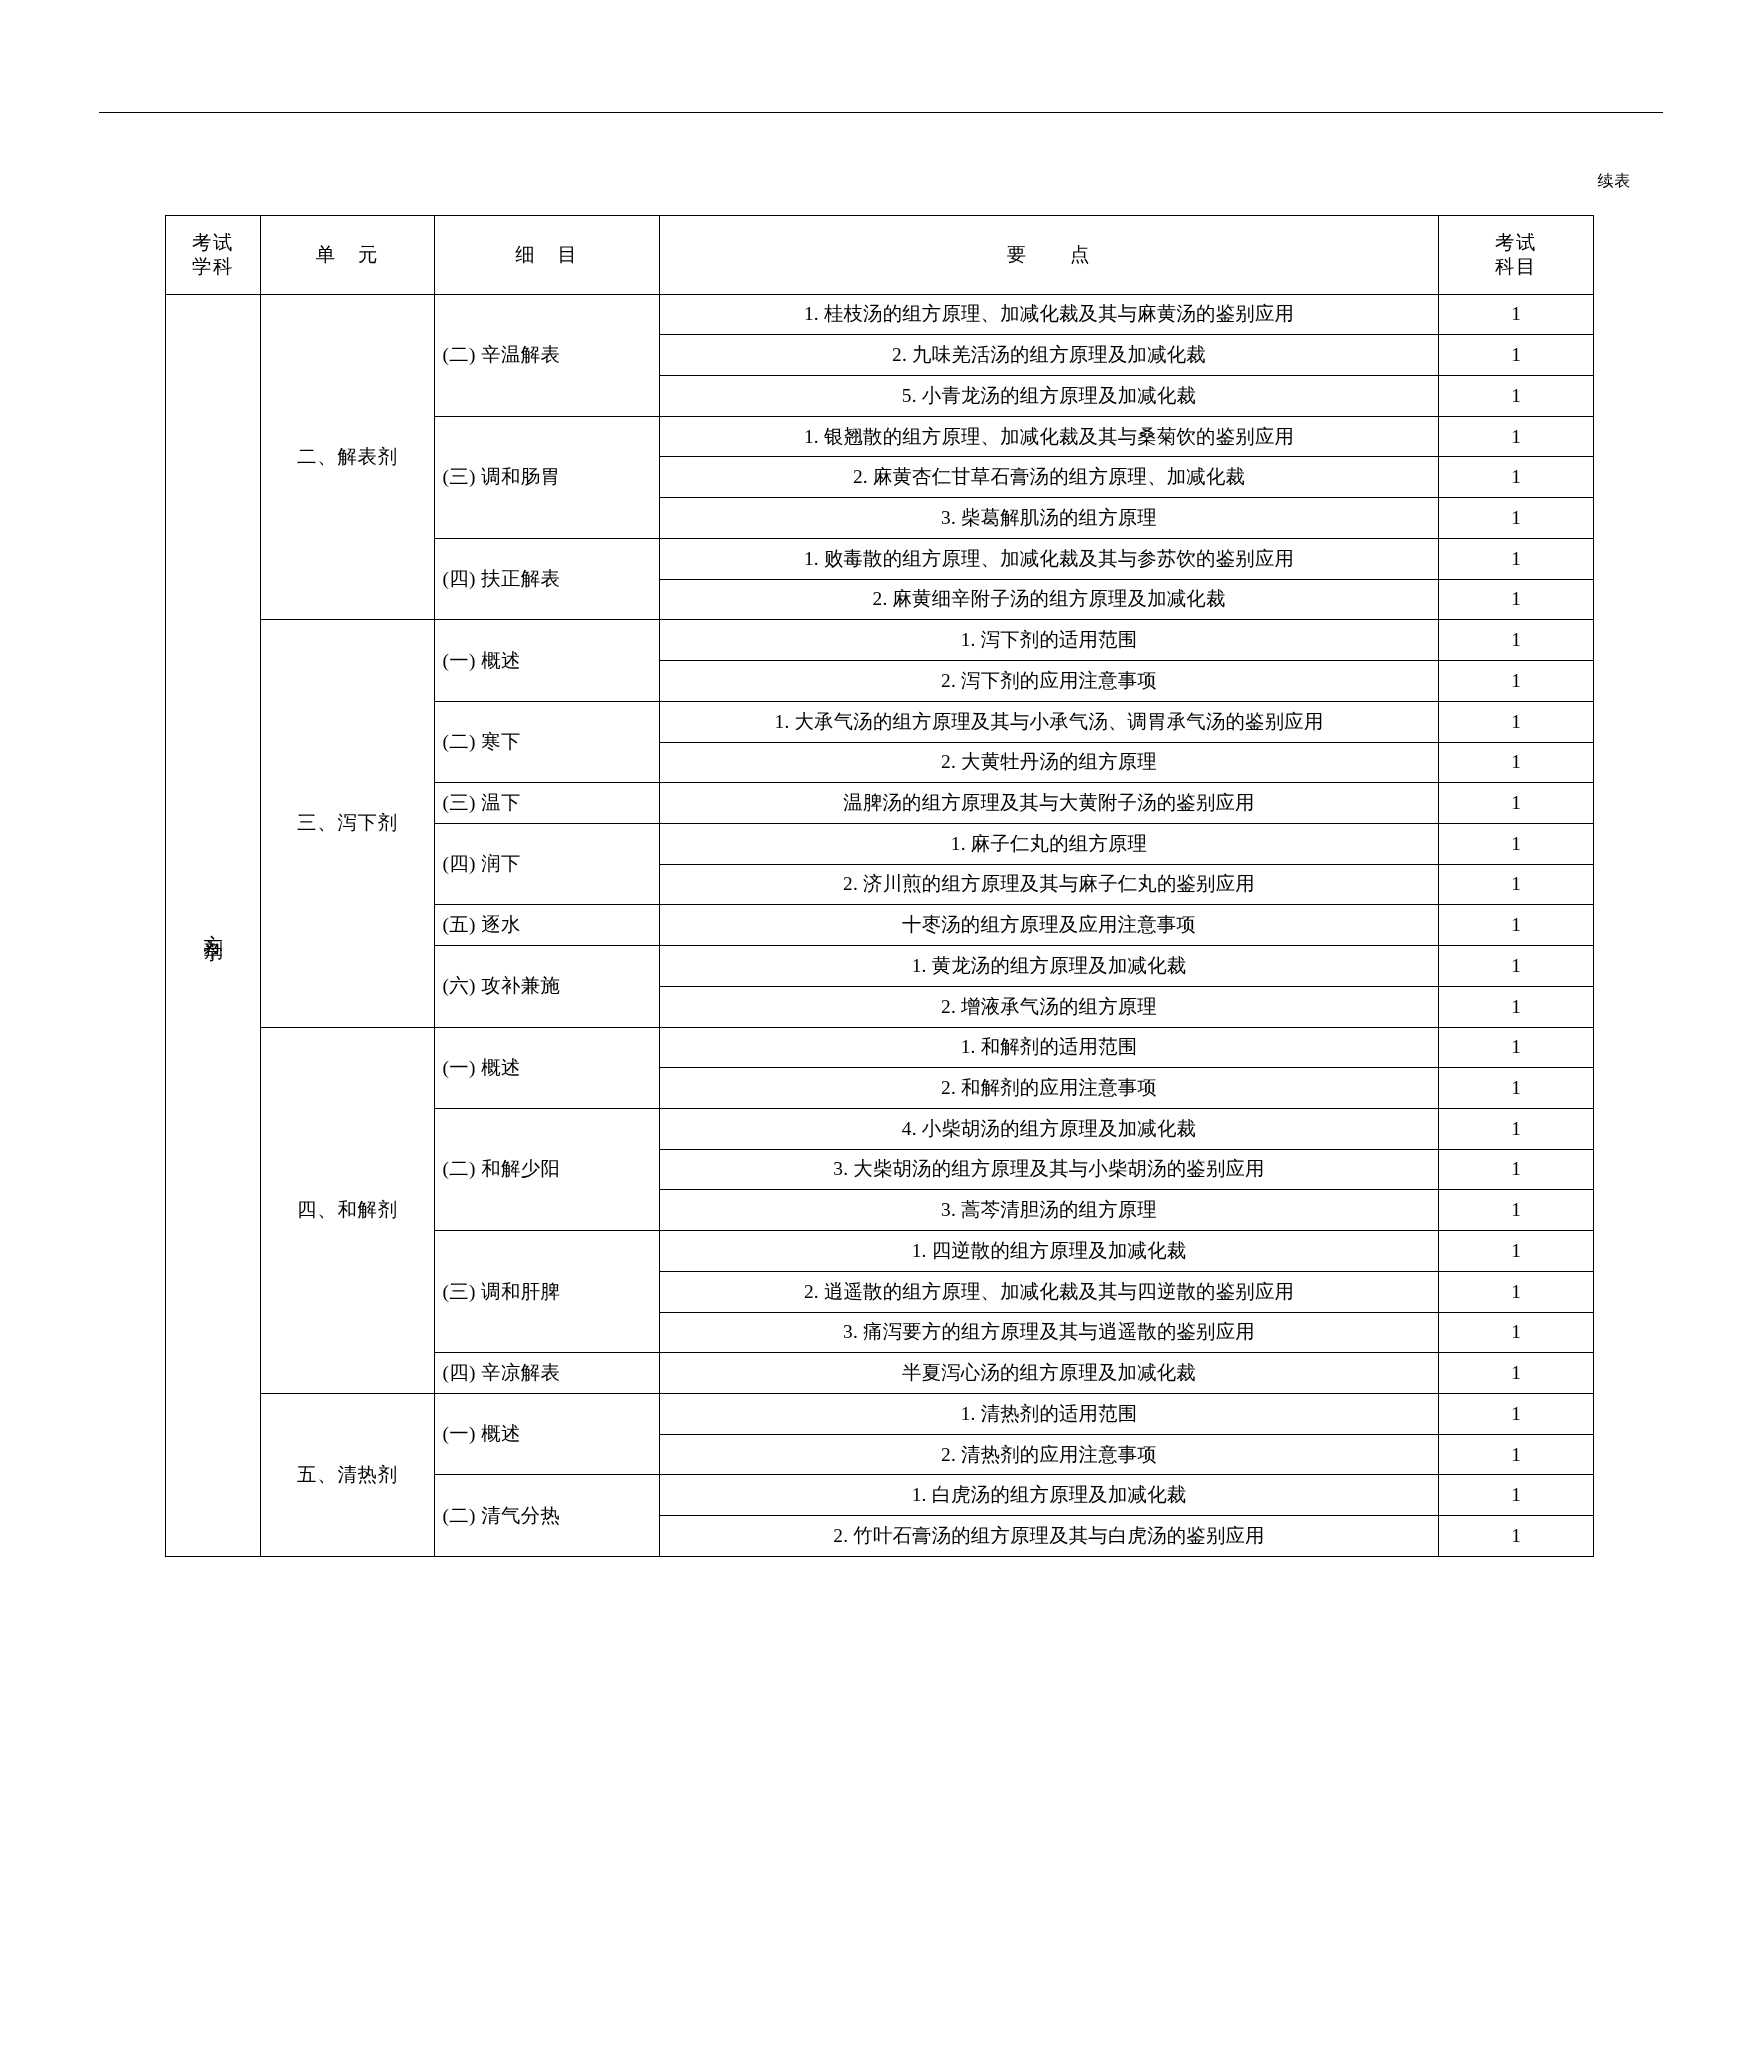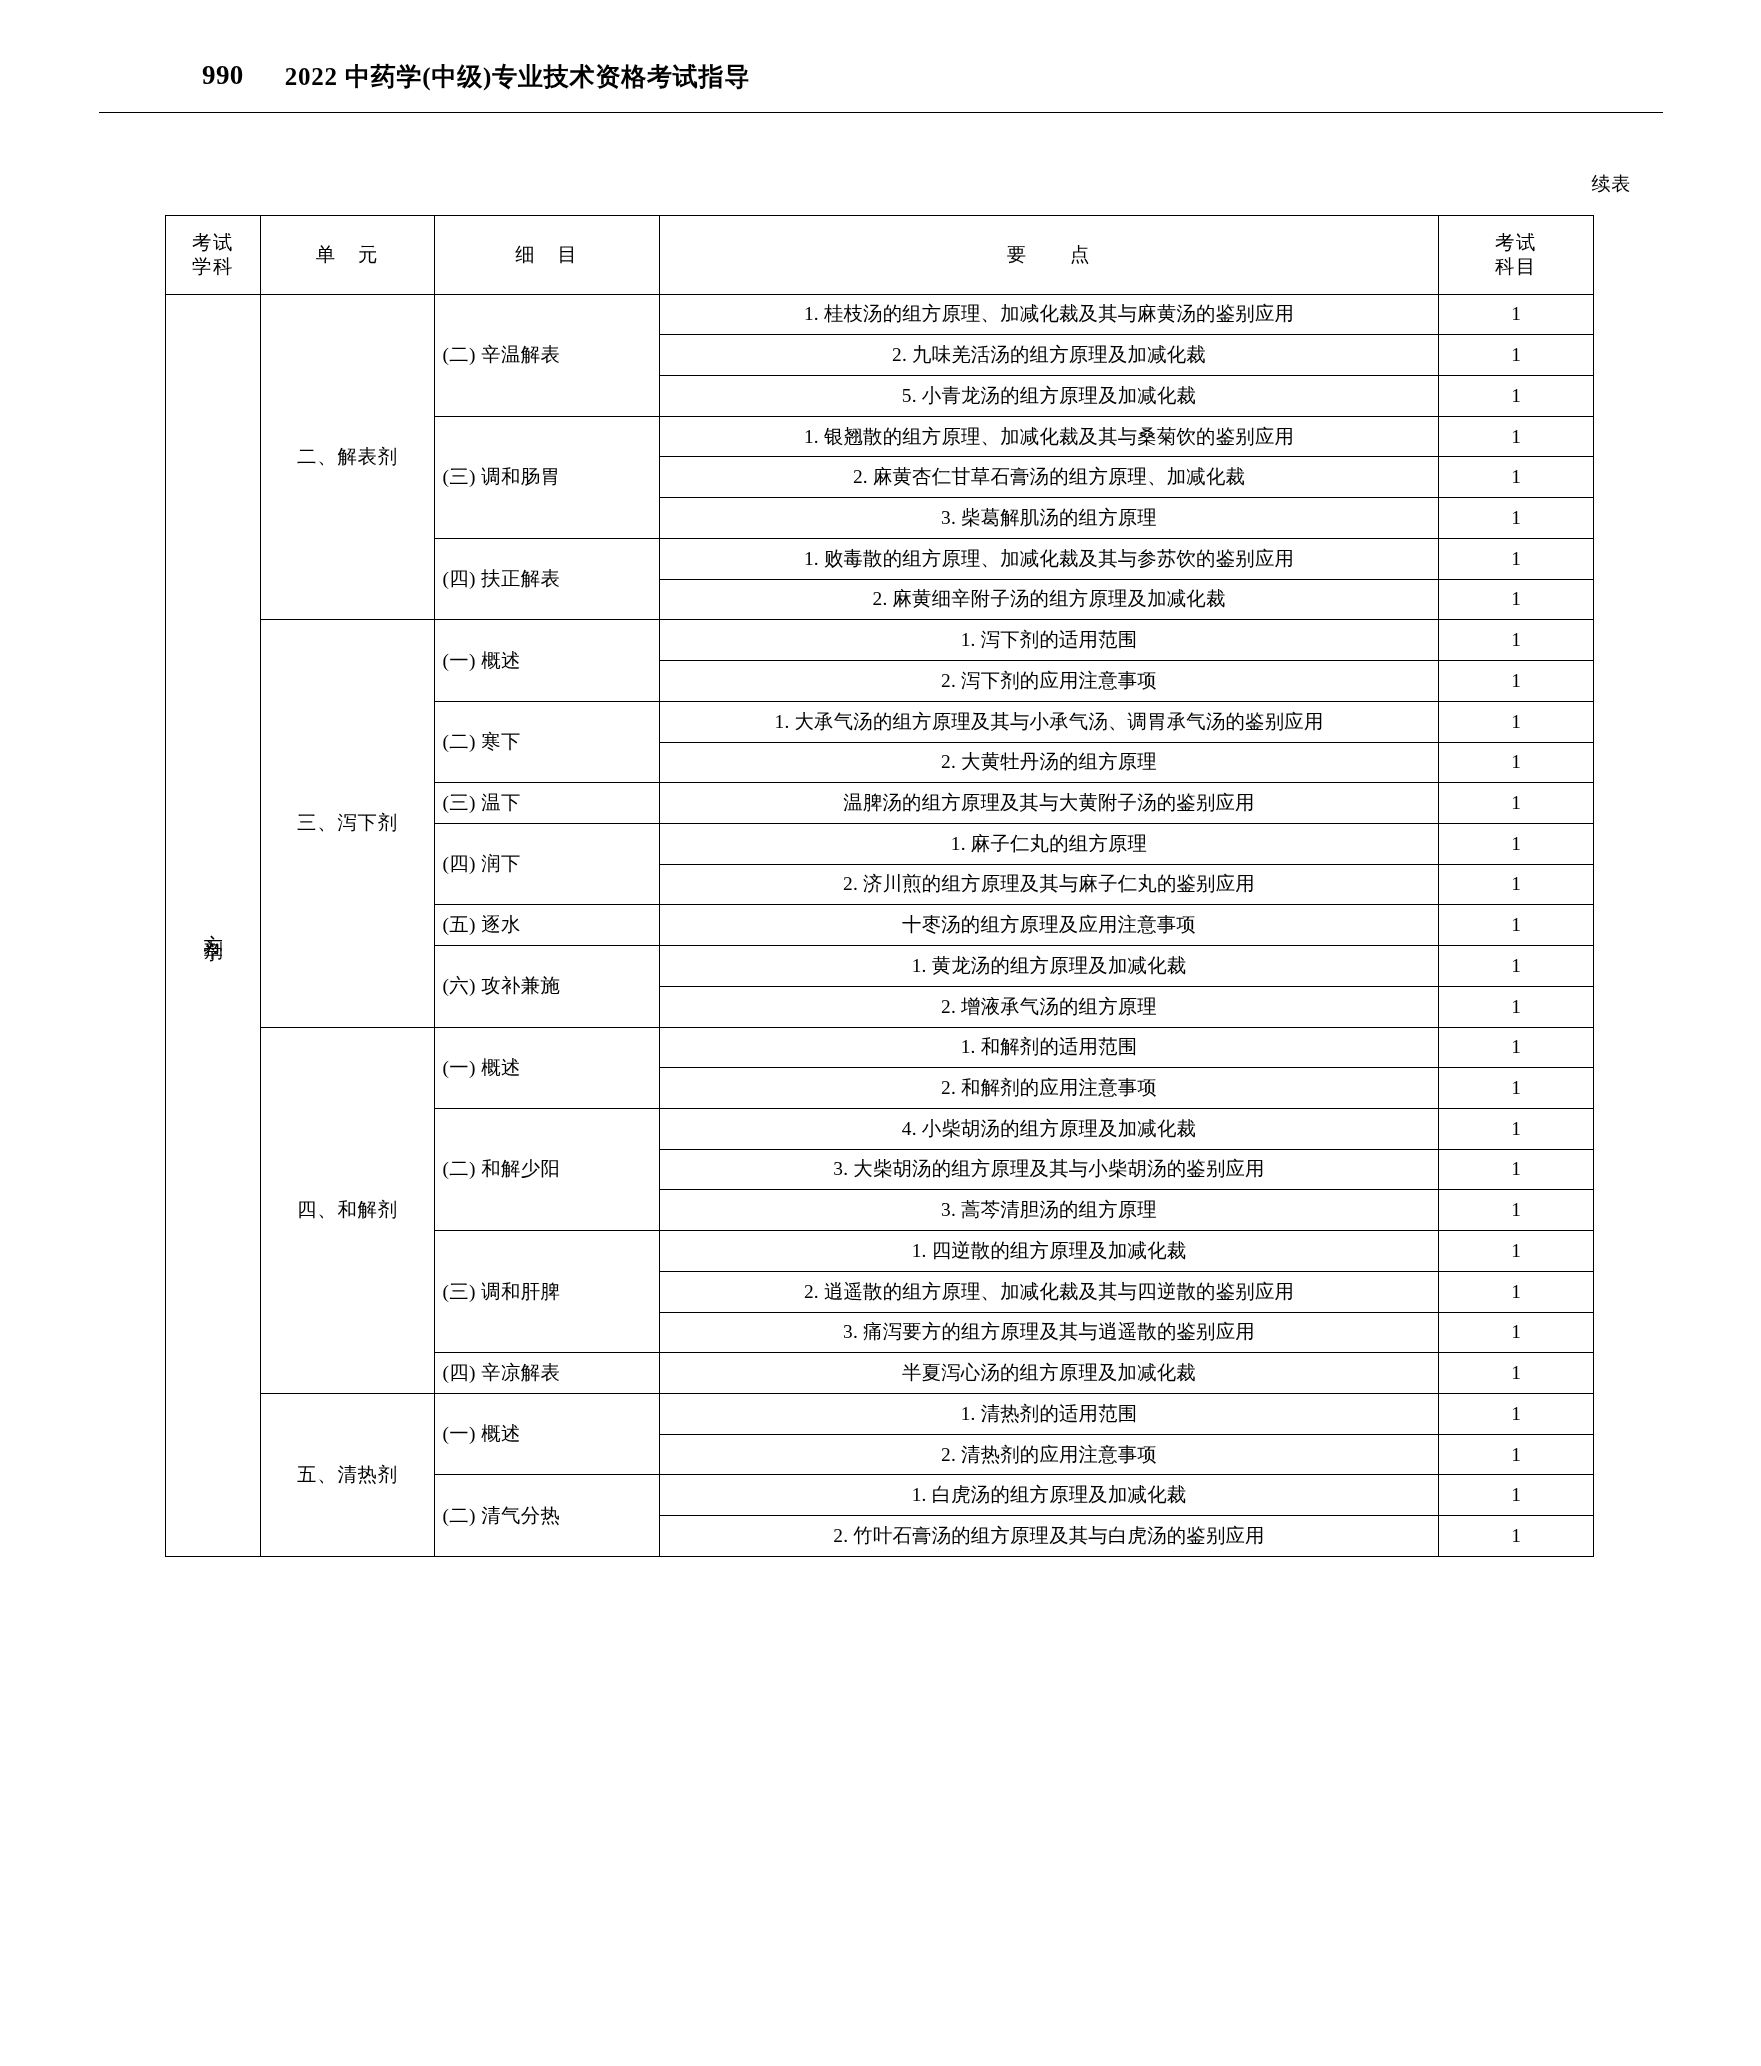--- a/index.html
+++ b/index.html
@@ -53,21 +53,21 @@
     right: 99px;
     top: 112px;
     border-bottom: 1.2px solid #000;
   }
 
   
   .continued {
     position: absolute;
     top: 171px;
     right: 131px;
-    font-size: 19px;
+    font-size: 16px;
     letter-spacing: 0.8px;
   }
 
   
   .table-wrap {
     position: absolute;
     top: 207px;
     left: 165px;
     width: 1428px;
     margin-top: 8px;
@@ -135,26 +135,20 @@
   td.code {
     text-align: center;
     font-size: 19.4px;
   }
 </style>
 </head>
 <body>
 
 <div class="page">
 
-  <div class="page-header">
-    <div class="header-inner">
-      <div class="header-pageno">990</div>
-      <div class="header-title">2022 中药学(中级)专业技术资格考试指导</div>
-    </div>
-  </div>
   <div class="header-rule"></div>
 
   <div class="continued">续表</div>
 
   <div class="table-wrap">
     <table class="exam">
       <colgroup>
         <col class="c-subject">
         <col class="c-unit">
         <col class="c-detail">

